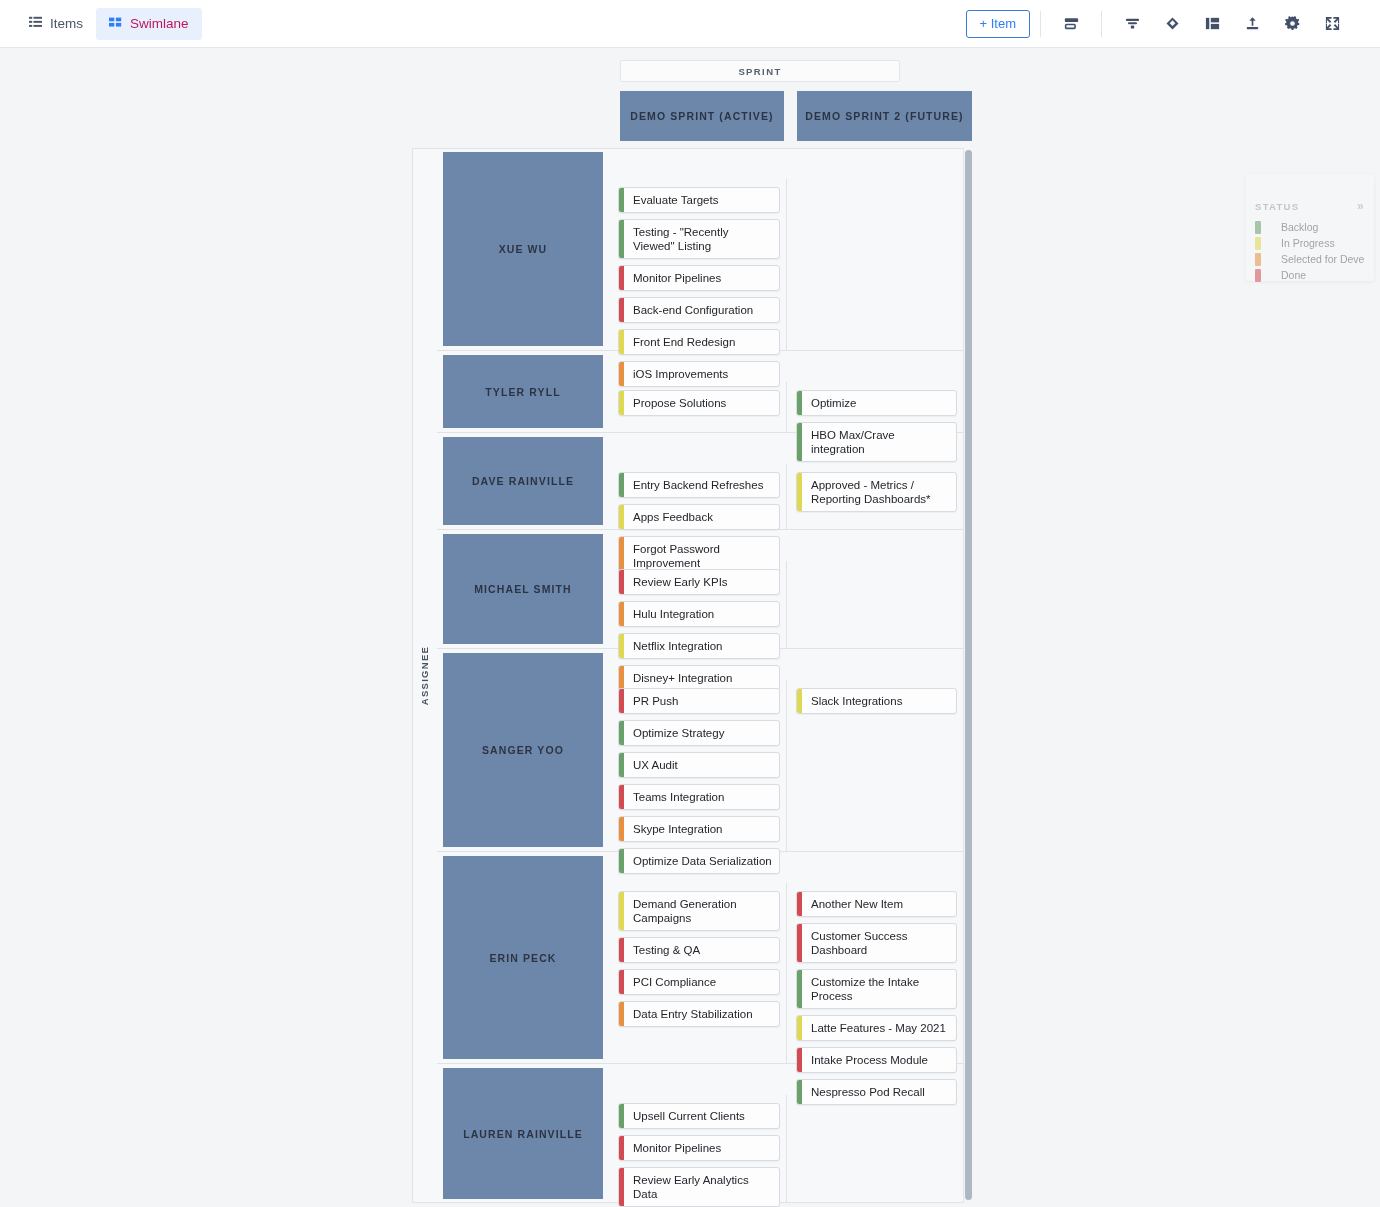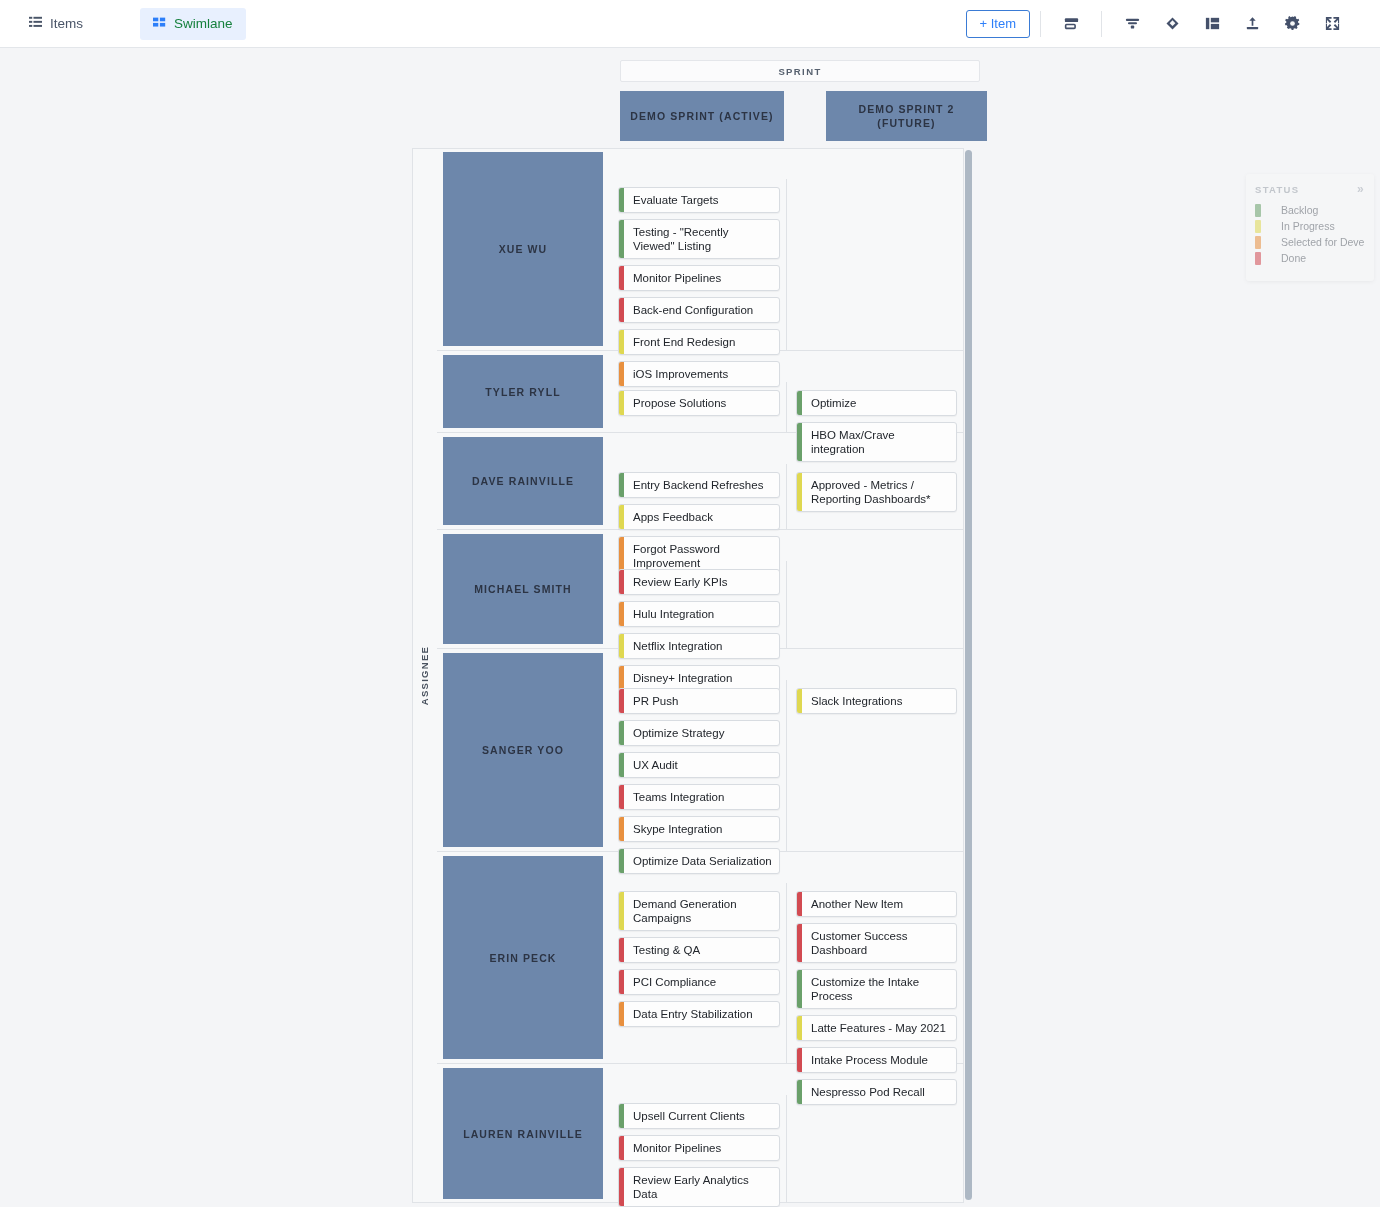--- a/index.html
+++ b/index.html
@@ -20,21 +20,21 @@
     display: flex; align-items: center;
   }
   .view-tabs { display: flex; align-items: flex-start; margin-left: 16px; height: 32px; }
   .view-tab {
     display: flex; align-items: center; gap: 8px;
     height: 32px; padding: 0 13px;
     border-radius: 3px;
     font-size: 13.5px; color: #4a5568;
     cursor: pointer; white-space: nowrap;
   }
-  .view-tab.active { background: #e8f0fe; color: #15803d; margin-left: 44px; }
+  .view-tab.active { background: #e8f0fe; color: #be185d; }
 
   .topbar-right {
     margin-left: auto; display: flex; align-items: center;
     height: 48px; padding-right: 28px;
   }
   #add-item-btn {
     height: 28px; padding: 0 13px;
     border: 1px solid #3a7bd5; border-radius: 3px;
     background: #ffffff; color: #2d7ff9;
     font-size: 13px; font-family: "Liberation Sans", sans-serif;
@@ -45,35 +45,35 @@
     width: 40px; height: 40px;
     display: flex; align-items: center; justify-content: center;
     cursor: pointer; color: #44506a;
   }
 
   
   #board { position: absolute; top: 48px; left: 0; width: 1380px; height: 1159px; }
 
   #group-header-bar {
     position: absolute; left: 620px; top: 12px;
-    width: 360px; height: 22px;
+    width: 280px; height: 22px;
     background: #fbfbfc; border: 1px solid #e4e6ea; border-radius: 2px;
     display: flex; align-items: center; justify-content: center;
     font-size: 9.5px; letter-spacing: 1.4px; font-weight: bold; color: #56606e;
   }
 
   .col-header {
     position: absolute; top: 43px; height: 50px;
     background: #6d87ab; color: #2c3444;
     display: flex; align-items: center; justify-content: center; text-align: center;
     font-size: 10.5px; font-weight: bold; letter-spacing: 1.1px;
     line-height: 14px; padding: 0 8px;
   }
   #col-header-0 { left: 620px; width: 164px; }
-  #col-header-1 { left: 826px; width: 161px; }
+  #col-header-1 { left: 797px; width: 175px; }
 
   
   #lane-frame {
     position: absolute; left: 412px; top: 100px;
     width: 552px; height: 1055px;
     border: 1px solid #e0e3e7;
     background: #f7f8f9;
   }
 
   #assignee-axis-label {
@@ -141,20 +141,21 @@
     background: #f6f7f8;
     border-radius: 3px;
     box-shadow: 0 1px 4px rgba(0,0,0,0.10);
     opacity: 0.55;
     padding: 8px 9px;
   }
   #legend-head {
     display: flex; align-items: center; justify-content: space-between;
     font-size: 9.5px; font-weight: bold; letter-spacing: 1.3px; color: #9aa1a9;
     margin-bottom: 6px;
+    margin-top: 17px;
   }
   #legend-collapse { font-size: 12px; color: #a9b0b8; cursor: pointer; }
   .legend-item {
     display: flex; align-items: center; gap: 20px;
     font-size: 10.5px; color: #5b6169; line-height: 16px;
     white-space: nowrap; overflow: hidden;
   }
   .legend-swatch { width: 6px; height: 13px; border-radius: 1px; flex: none; }
 </style>
 </head>

